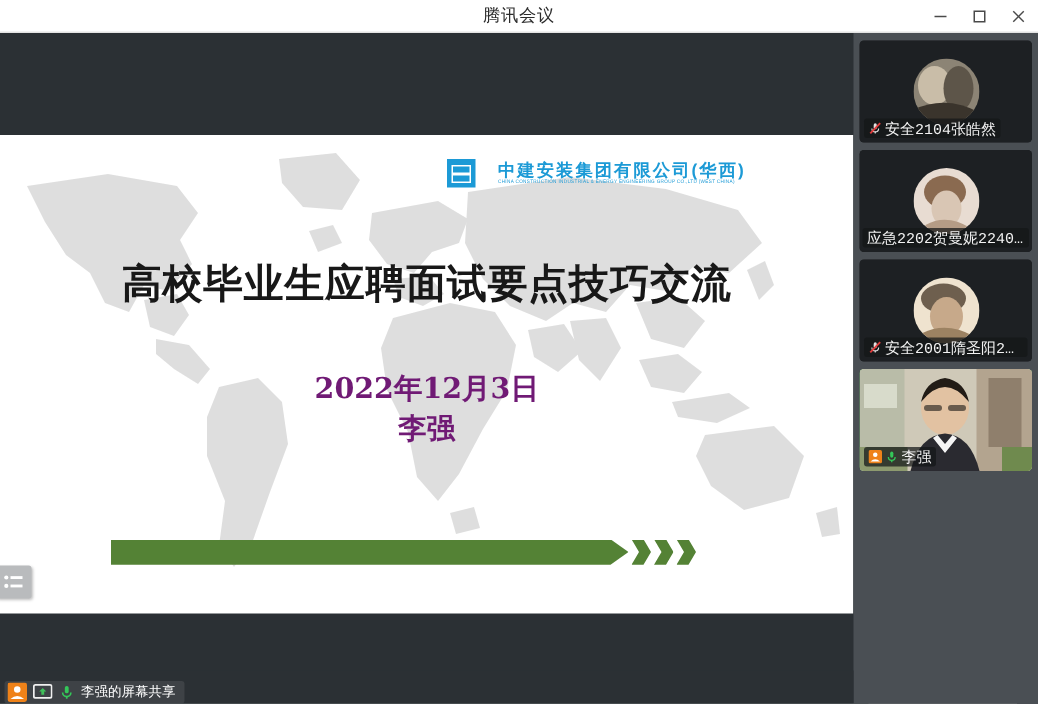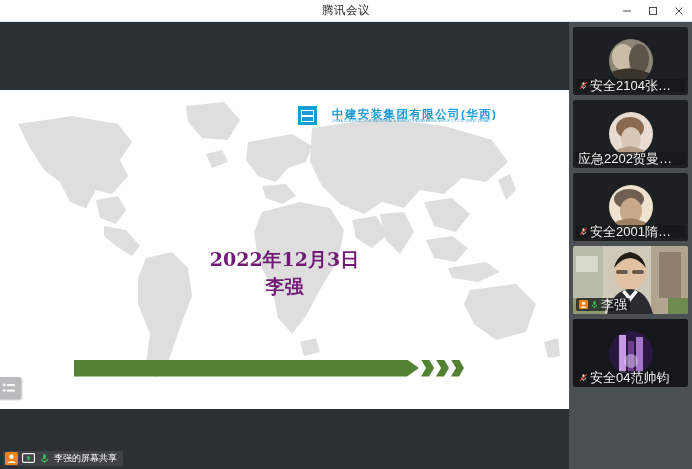--- a/index.html
+++ b/index.html
@@ -176,33 +176,33 @@
     max-width: 109px;
     height: 13px;
     background: rgba(20,22,24,.72);
     border-radius: 2px;
     display: flex; align-items: center;
     gap: 2px; padding: 0 3px;
     overflow: hidden;
   }
   .nameplate.wide { left: 2px; right: 2px; max-width: none; }
   .nameplate .nm {
-    font-size: 13px; color: #f2f2f2;
+    font-size: 10px; color: #f2f2f2;
     white-space: nowrap; overflow: hidden;
     text-overflow: ellipsis;
-    font-family: Liberation Sans, sans-serif;
+    font-family: Liberation Mono, monospace;
   }
   .mic-mute, .mic-on, .person-ic, .share-ic { flex-shrink: 0; display: block; }
 
   
   .statusbar {
     position: absolute; left: 0; top: 447px;
     width: 569px; height: 22px;
     background: #2b3034;
-    display: flex; align-items: center;
+    display: flex; align-items: flex-end;
   }
   .share-pill {
     display: flex; align-items: center; gap: 4px;
     height: 15px; padding: 0 6px 0 2px;
     background: rgba(255,255,255,.09);
     border-radius: 2px;
     margin-left: 3px;
   }
   .share-pill .txt {
     font-size: 9px; color: #ffffff;
@@ -284,20 +284,21 @@
       <div class="logo-row">
         <div class="logo-mark">
           <div class="logo-mark-inner"></div>
         </div>
         <div class="logo-text">
           <div class="logo-cn">中建安装集团有限公司(华西)</div>
           <div class="logo-en">CHINA CONSTRUCTION INDUSTRIAL &amp; ENERGY ENGINEERING GROUP CO.,LTD (WEST CHINA)</div>
         </div>
       </div>
 
+      <div class="slide-title">高校毕业生应聘面试要点技巧交流</div>
 
       <div class="slide-sub">
         <div>2022年12月3日</div>
         <div>李强</div>
       </div>
 
       <div class="arrow-wrap">
         <div class="arrow-bar"></div>
         <div class="chev"></div>
         <div class="chev"></div>
@@ -401,41 +402,20 @@
         </svg>
         <svg class="mic-on" width="9" height="9" viewBox="0 0 12 12">
           <rect x="4.6" y="1.4" width="2.8" height="5.4" rx="1.4" fill="#34c759"></rect>
           <path d="M3 6.2 A3 3 0 0 0 9 6.2" fill="none" stroke="#34c759" stroke-width="1.2"></path>
           <line x1="6" y1="9" x2="6" y2="10.8" stroke="#34c759" stroke-width="1.2"></line>
         </svg>
         <span class="nm">李强</span>
       </div>
     </div>
 
-    <div class="tile">
-      <div class="tile-bg" style="background:#15171a"></div>
-      <div class="avatar-circle">
-        <svg width="44" height="44" viewBox="0 0 44 44">
-          <rect width="44" height="44" fill="#2a1740"></rect>
-          <rect x="10" y="4" width="7" height="38" fill="#c59ae0"></rect>
-          <rect x="19" y="10" width="6" height="32" fill="#6b3f8c"></rect>
-          <rect x="27" y="6" width="7" height="36" fill="#a376c9"></rect>
-          <circle cx="22" cy="30" r="7" fill="#e6cdf5" opacity=".5"></circle>
-        </svg>
-      </div>
-      <div class="nameplate">
-        <svg class="mic-mute" width="9" height="9" viewBox="0 0 12 12">
-          <rect x="4.6" y="1.6" width="2.8" height="5.2" rx="1.4" fill="#e0e0e0"></rect>
-          <path d="M3 6.2 A3 3 0 0 0 9 6.2" fill="none" stroke="#e0e0e0" stroke-width="1"></path>
-          <line x1="6" y1="9" x2="6" y2="10.6" stroke="#e0e0e0" stroke-width="1"></line>
-          <line x1="1.6" y1="10.6" x2="10.4" y2="1.4" stroke="#e23c3c" stroke-width="1.6"></line>
-        </svg>
-        <span class="nm">安全04范帅钧</span>
-      </div>
-    </div>
   </div>
 
   <div class="statusbar">
     <div class="share-pill">
       <svg width="13" height="13" viewBox="0 0 12 12">
         <rect width="12" height="12" rx="1.5" fill="#ef8219"></rect>
         <circle cx="6" cy="4.3" r="2" fill="#ffffff"></circle>
         <path d="M1.8 10.2 Q6 6.4 10.2 10.2 Z" fill="#ffffff"></path>
       </svg>
       <svg class="share-ic" width="13" height="13" viewBox="0 0 12 12">

